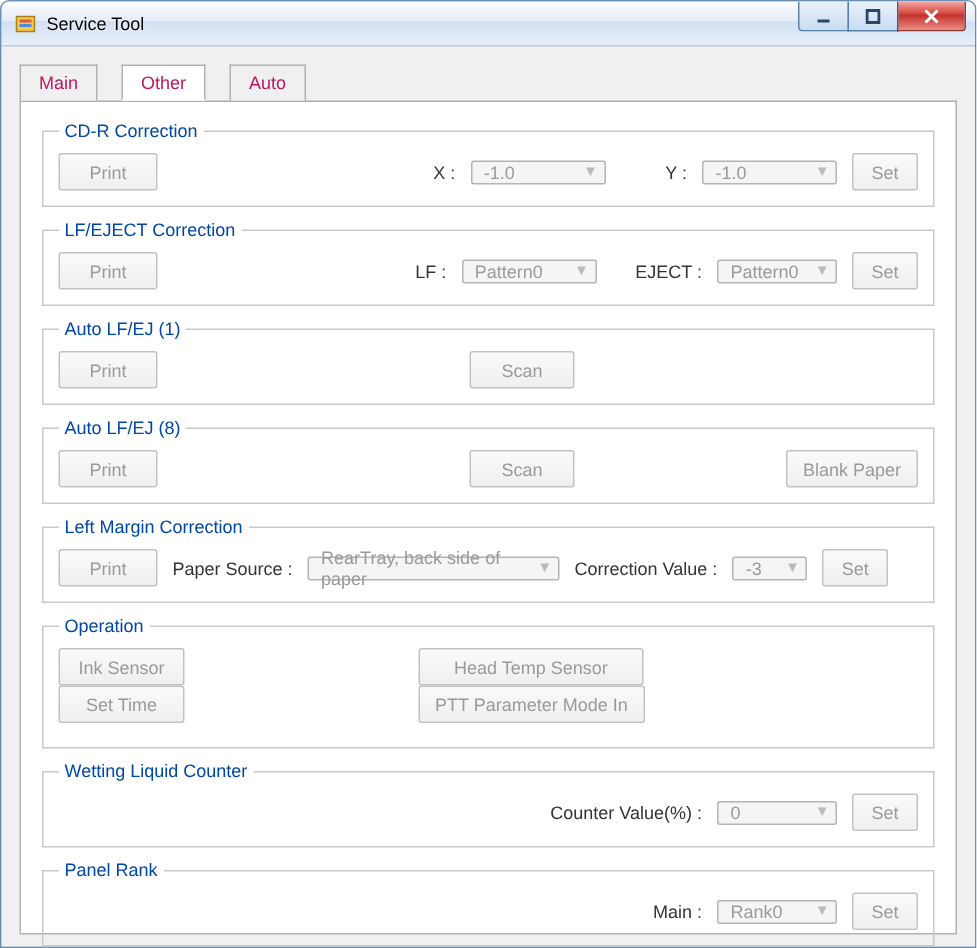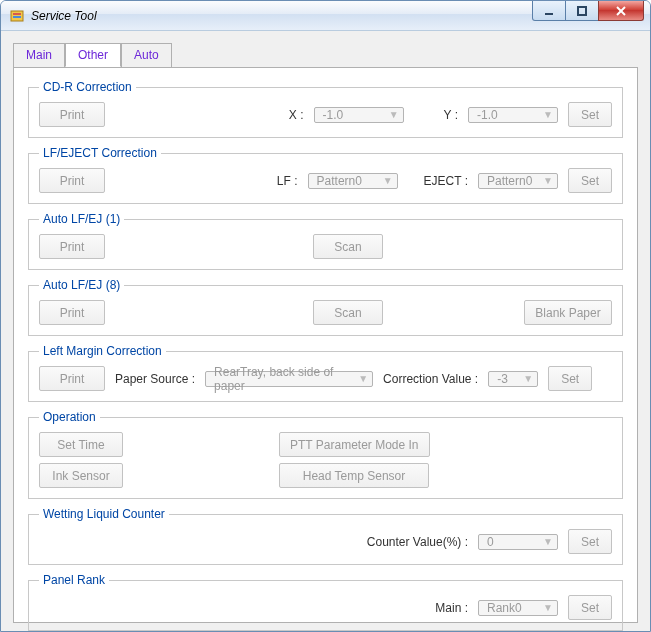--- a/index.html
+++ b/index.html
@@ -1,28 +1,28 @@
 <!DOCTYPE html>
 <html><head>
 <meta charset="utf-8">
 <style>
   * { box-sizing: border-box; font-family: "Segoe UI", Tahoma, sans-serif; font-size: 12px; }
   body { margin: 0; background: #fff; }
   .window { width: 651px; height: 632px; border: 1px solid #6a8db3; background: #f0f0f0; border-radius: 6px 6px 0 0; overflow: hidden; position: relative; }
   .titlebar { height: 30px; background: linear-gradient(#fbfcfd, #e4ecf7 45%, #d2e0f2 46%, #e7eff9); display: flex; align-items: center; padding-left: 8px; position: relative; border-bottom: 1px solid #b9ccdf; }
   .titlebar .ticon { width: 16px; height: 16px; margin-right: 6px; display:inline-flex; align-items:center; justify-content:center; }
-  .titlebar .title-text { color: #000; text-shadow: 0 0 2px #fff; font-style: italic; }
+  .titlebar .title-text { color: #000; text-shadow: 0 0 2px #fff; }
   .winbtns { position:absolute; top:0; right:6px; display:flex; }
   .winbtn { width:34px; height:20px; border:1px solid #5a7fa8; border-top:none; background: linear-gradient(#e9f2fb,#c8dcf1); margin-left:-1px; display:flex; align-items:center; justify-content:center; color:#2b4662; }
   .winbtn.min { border-radius:0 0 0 3px; }
   .winbtn.max { }
   .winbtn.close { width:46px; border-radius:0 0 3px 0; background: linear-gradient(#f3a6a0,#d1443a 45%,#c1302a 46%,#e98b83); border-color:#8b3a35; color:#fff; }
   .client { padding: 12px 12px 12px 12px; background:#f0f0f0; height:calc(100% - 30px); }
   .tabs { display:flex; border-bottom:1px solid #b0b0b0; margin-bottom:-1px; }
-  .tab { padding:4px 12px; border:1px solid #b0b0b0; border-bottom:none; background:#f0f0f0; margin-right:0px; cursor:pointer; color:#6d28d9; }
+  .tab { padding:4px 12px; border:1px solid #b0b0b0; border-bottom:none; background:#f0f0f0; margin-right:16px; cursor:pointer; color:#be185d; }
   .tab.active { background:#fff; border-bottom:1px solid #fff; position:relative; z-index:2; }
   .panel { border:1px solid #b0b0b0; background:#fff; padding:12px 14px 4px 14px; height:556px; }
   fieldset { border:1px solid #c8c8c8; margin:0 0 8px 0; padding:8px 10px 10px 10px; position:relative; }
   fieldset > legend { padding:0 4px; color:#0046a5; font-size:12px; }
   .btn { display:inline-flex; align-items:center; justify-content:center; min-width:66px; height:25px; border:1px solid #9f9f9f; background: linear-gradient(#fdfdfd,#e9e9e9); color:#333; border-radius:2px; cursor:pointer; padding:0 10px; }
   .btn[disabled] { color:#9a9a9a; border-color:#c2c2c2; background:linear-gradient(#fafafa,#efefef); cursor:default; }
   .row { display:flex; align-items:center; gap:10px; }
   .lbl { color:#333; }
   .dd { display:inline-flex; align-items:center; justify-content:space-between; height:16px; border:1px solid #b4b4b4; background:#fff; color:#444; border-radius:2px; padding:0 4px 0 8px; cursor:default; }
   .dd[disabled] { color:#9a9a9a; background:#f5f5f5; }
@@ -144,30 +144,30 @@
           <span class="dd" disabled="" style="width:50px">
               <span>-3</span>
               <span class="arrow">▼</span>
             </span>
           <button class="btn" disabled="" style="min-width:44px">Set</button>
         </div>
       </fieldset>
 
       <fieldset>
         <legend>Operation</legend>
+        <div class="row">
+          <button class="btn" disabled="" style="min-width:84px">Ink Sensor</button>
+          <span style="width:136px"></span>
+          <button class="btn" disabled="" style="min-width:150px">Head Temp Sensor</button>
+        </div>
         <div class="row" style="margin-bottom:6px">
           <button class="btn" disabled="" style="min-width:84px">Set Time</button>
           <span style="width:136px"></span>
           <button class="btn" disabled="" style="min-width:150px">PTT Parameter Mode In</button>
         </div>
-        <div class="row">
-          <button class="btn" disabled="" style="min-width:84px">Ink Sensor</button>
-          <span style="width:136px"></span>
-          <button class="btn" disabled="" style="min-width:150px">Head Temp Sensor</button>
-        </div>
       </fieldset>
 
       <fieldset>
         <legend>Wetting Liquid Counter</legend>
         <div class="row">
           <span class="spacer"></span>
           <span class="lbl">Counter Value(%) :</span>
           <span class="dd" disabled="" style="width:80px">
               <span>0</span>
               <span class="arrow">▼</span>

